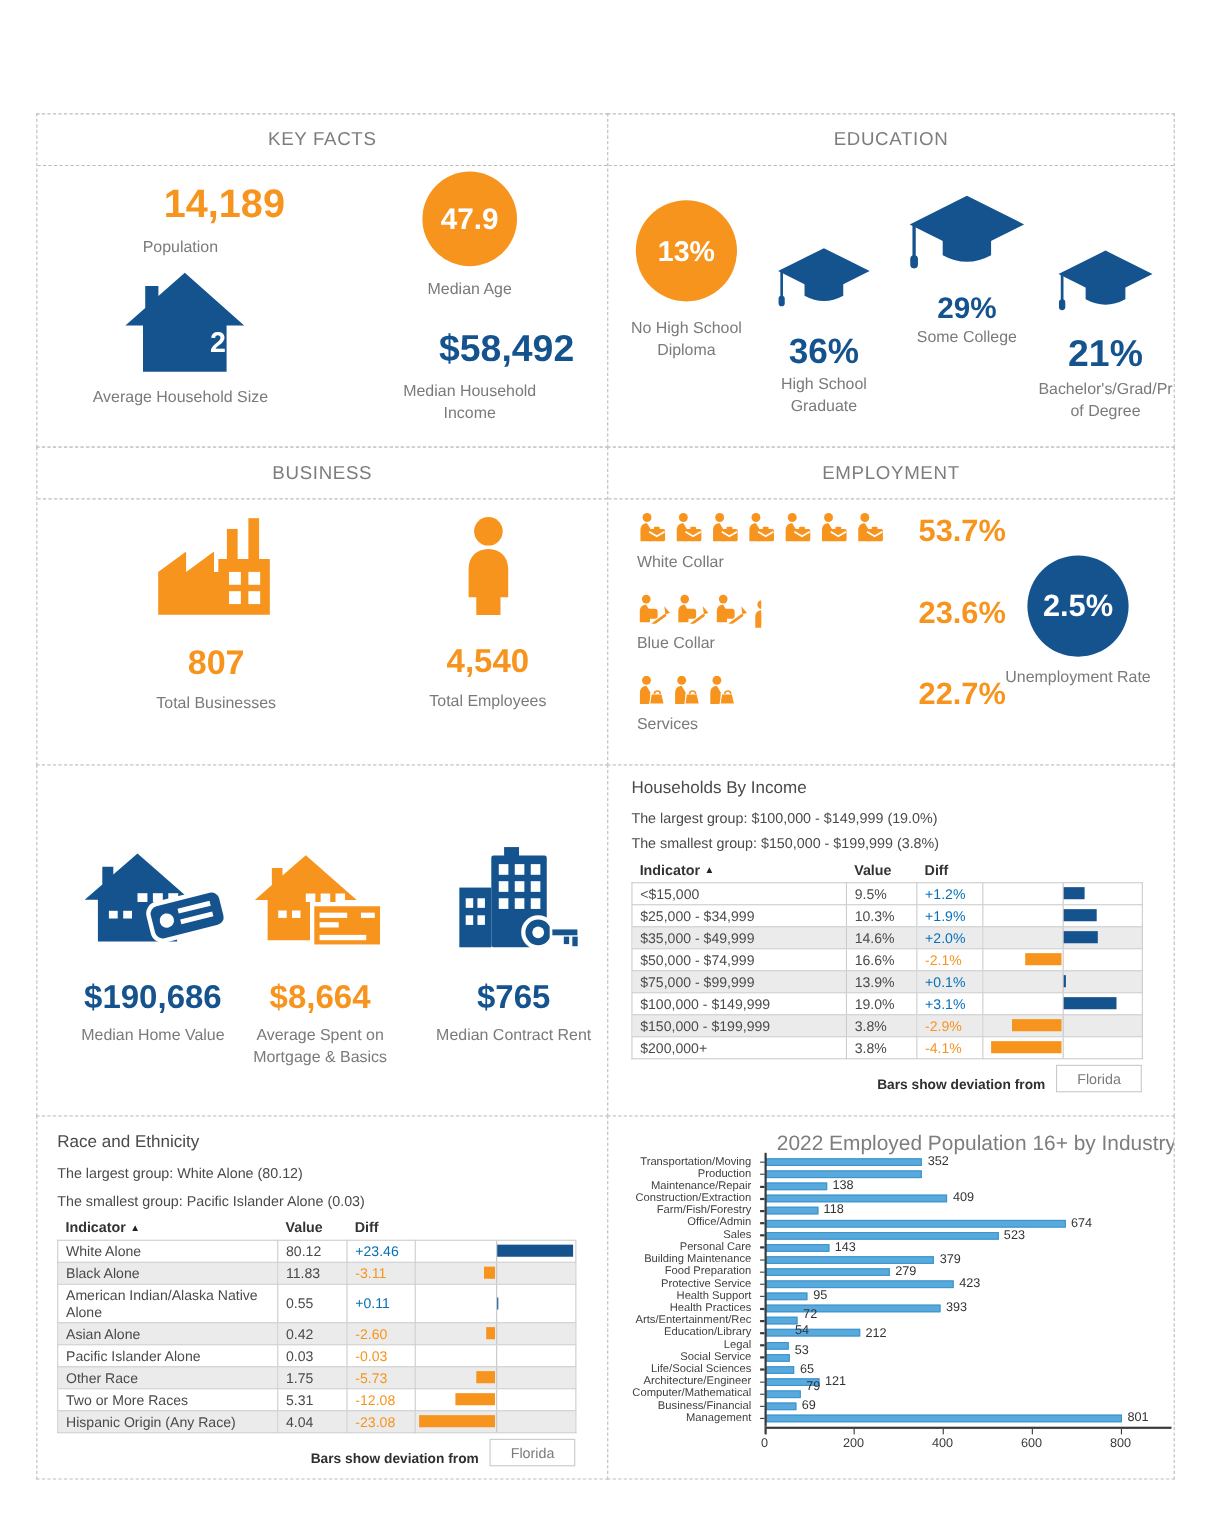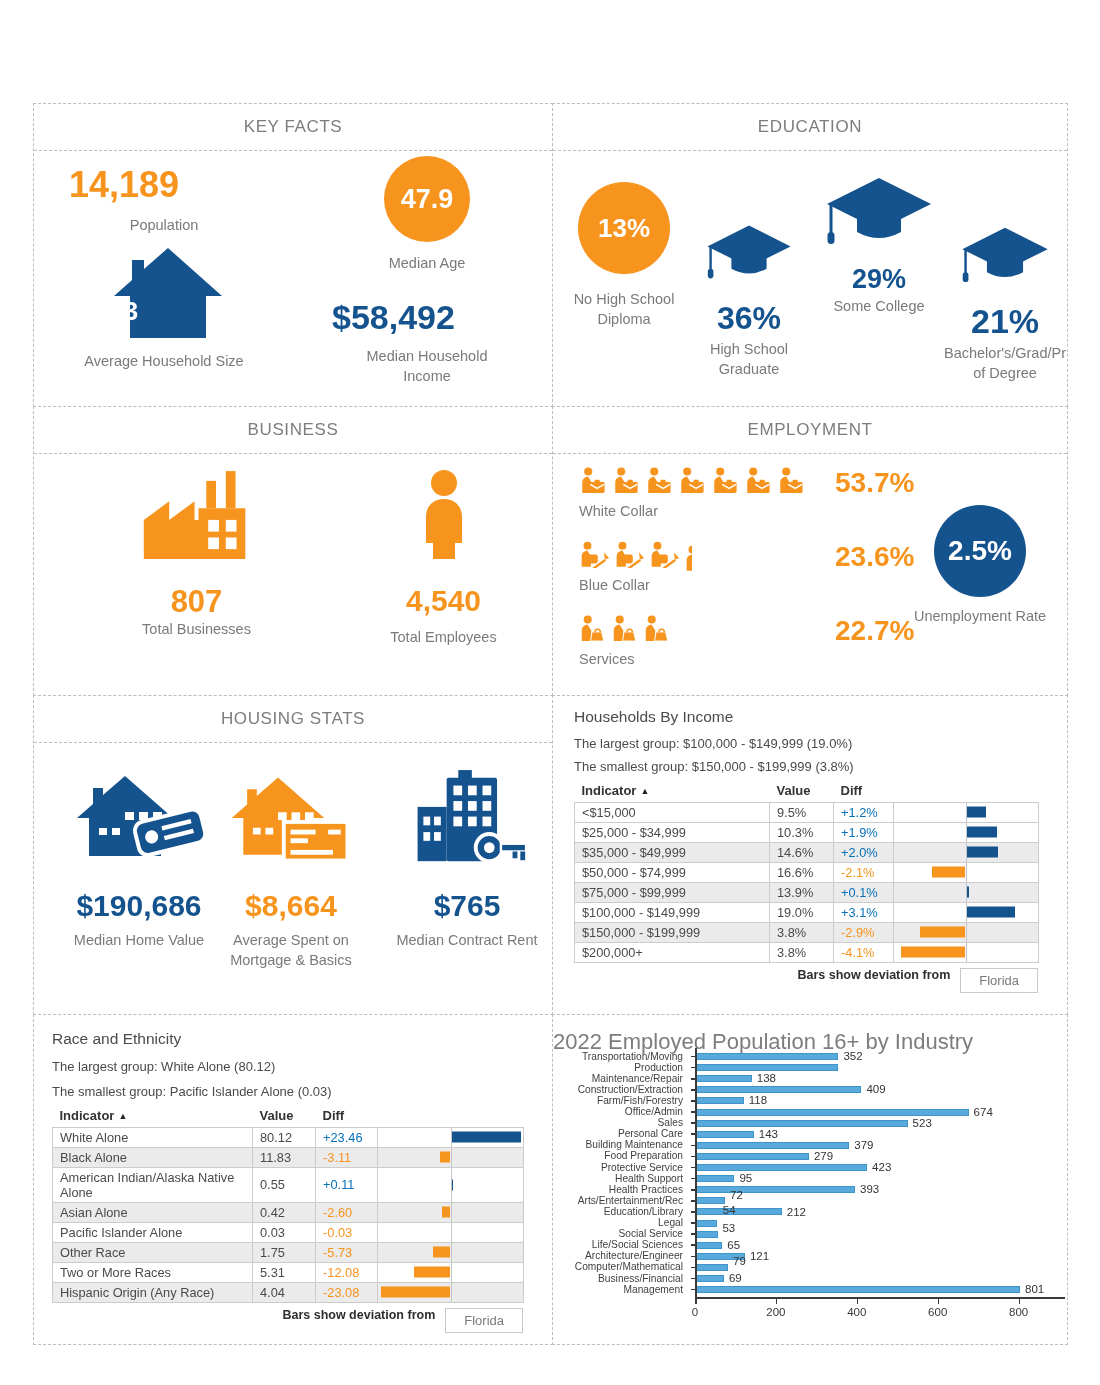--- a/index.html
+++ b/index.html
@@ -15,21 +15,21 @@
     --row-alt:#ebebeb;
     --text-dark:#4a4a4a;
   }
   *{box-sizing:border-box;margin:0;padding:0}
   body{font-family:"Liberation Sans",sans-serif;background:#fff}
   #canvas{position:relative;width:1100px;height:1385px;background:#fff;overflow:hidden}
   .panel{position:absolute;border:1px dashed var(--border-dash);background:#fff;overflow:hidden}
   .panel-head{height:47px;border-bottom:1px dashed var(--border-dash);display:flex;align-items:center;justify-content:center;
     color:var(--head-gray);font-size:17px;letter-spacing:.6px}
   .abs{position:absolute}
-  .ctr{text-align:left}
+  .ctr{text-align:right}
   .stat-label{font-size:14.5px;color:var(--gray-label);line-height:1.35;text-align:center}
   .num-orange{color:var(--orange);font-weight:bold}
   .num-blue{color:var(--blue);font-weight:bold}
   .circle-stat{border-radius:50%;display:flex;align-items:center;justify-content:center;color:#fff;font-weight:bold}
   .circle-orange{background:var(--orange)}
   .circle-blue{background:var(--blue)}
   .col-stack{display:flex;flex-direction:column;align-items:center}
   
   .tbl-title{font-size:15.5px;color:var(--text-dark)}
   .tbl-sub{font-size:13px;color:var(--text-dark)}
@@ -39,30 +39,30 @@
   .stat-table tbody td{border:1px solid var(--table-border);padding:2px 7px;overflow:hidden}
   .stat-table tbody tr{height:20px}
   .stat-table tbody tr.alt{background:var(--row-alt)}
   .diff-pos{color:var(--diff-pos)}
   .diff-neg{color:var(--orange)}
   td.dev{padding:0 !important;position:relative}
   td.dev::before{content:"";position:absolute;left:50%;top:-1px;bottom:-1px;width:1px;background:#c6c6c6}
   .dev-bar{position:absolute;top:50%;transform:translateY(-50%);height:11px}
   .dev-bar.pos{background:var(--blue);left:calc(50% + 1px)}
   .dev-bar.neg{background:var(--orange);right:calc(50% + 1px)}
-  .foot{display:flex;align-items:flex-start;justify-content:flex-end;gap:10px;margin-top:5px}
+  .foot{display:flex;align-items:flex-end;justify-content:flex-end;gap:10px;margin-top:5px}
   .foot-label{font-weight:bold;font-size:12.5px;color:#2f2f2f}
   .region-box{border:1px solid #c9c9c9;padding:4px 18px;font-size:13px;color:var(--gray-label);background:#fff}
   
   .emp-icons{display:flex;align-items:flex-end;gap:3px;height:29px}
   .emp-label{font-size:14.5px;color:var(--gray-label);margin-top:5px}
   .emp-pct{font-size:28px;font-weight:bold;color:var(--orange)}
   .icon-clip{width:8px;height:27px;overflow:hidden}
   
-  .ind-title{font-size:22px;color:var(--head-gray);text-align:left}
+  .ind-title{font-size:19px;color:var(--head-gray);text-align:right}
   .ind-cat{position:absolute;width:118px;text-align:right;font-size:10.2px;color:#3f3f3f;white-space:nowrap}
   .ind-bar{position:absolute;height:7px;background:var(--chart-bar);border:1px solid var(--chart-bar-edge)}
   .ind-val{position:absolute;font-size:11.5px;color:#333;white-space:nowrap}
   .ind-ytick{position:absolute;width:4px;height:1.6px;background:#3a3a3a}
   .ind-xtick{position:absolute;width:1.6px;height:5px;background:#3a3a3a}
   .ind-xlab{position:absolute;width:34px;text-align:center;font-size:11.5px;color:#3a3a3a}
   .axis{position:absolute;background:#3a3a3a}
 </style>
 </head>
 <body>
@@ -162,21 +162,21 @@
             </g>
             <g fill="#fff">
               <rect x="74" y="52" width="11" height="12"></rect>
               <rect x="92" y="52" width="11" height="12"></rect>
               <rect x="74" y="70" width="11" height="12"></rect>
               <rect x="92" y="70" width="11" height="12"></rect>
             </g>
           </svg>
       </span>
       <div class="num-orange" style="font-size:31px;margin-top:18px">807</div>
-      <div class="stat-label" style="">Total Businesses</div>
+      <div class="stat-label" style="margin-top:10px">Total Businesses</div>
     </div>
     <div class="abs col-stack" style="left:302px;top:62px;width:215px">
       <span>
         <svg width="64" height="92" viewBox="0 0 64 92">
             <g fill="#F7941E">
               <circle cx="32" cy="14" r="13"></circle>
               <path d="M32 30c-11 0-18 7.5-18 18v26h7v16h22V74h7V48c0-10.5-7-18-18-18z"></path>
             </g>
           </svg>
       </span>
@@ -302,23 +302,20 @@
       <div class="emp-label">Services</div>
     </div>
     <div class="abs emp-pct" style="left:282px;top:208px">22.7%</div>
     <div class="abs circle-stat circle-blue" style="left:381px;top:98px;width:92px;height:92px;font-size:28px">
       <span>2.5%</span>
     </div>
     <div class="abs stat-label" style="left:352px;top:200px;width:150px">Unemployment Rate</div>
   </div>
 
   <div class="panel" style="left:33px;top:695px;width:520px;height:320px">
-    <div class="panel-head">
-      <span>HOUSING STATS</span>
-    </div>
     <div class="abs col-stack" style="left:15px;top:72px;width:180px">
       <span>
         <svg width="140" height="105" viewBox="0 0 140 105">
             <g fill="#15538F">
               <path d="M56 8 L104 50 H92 V88 H20 V50 H8 L24 36 V20 H34 V27 Z"></path>
             </g>
             <g fill="#fff">
               <rect x="56" y="44" width="9" height="8"></rect>
               <rect x="70" y="44" width="9" height="8"></rect>
               <rect x="84" y="44" width="9" height="8"></rect>

